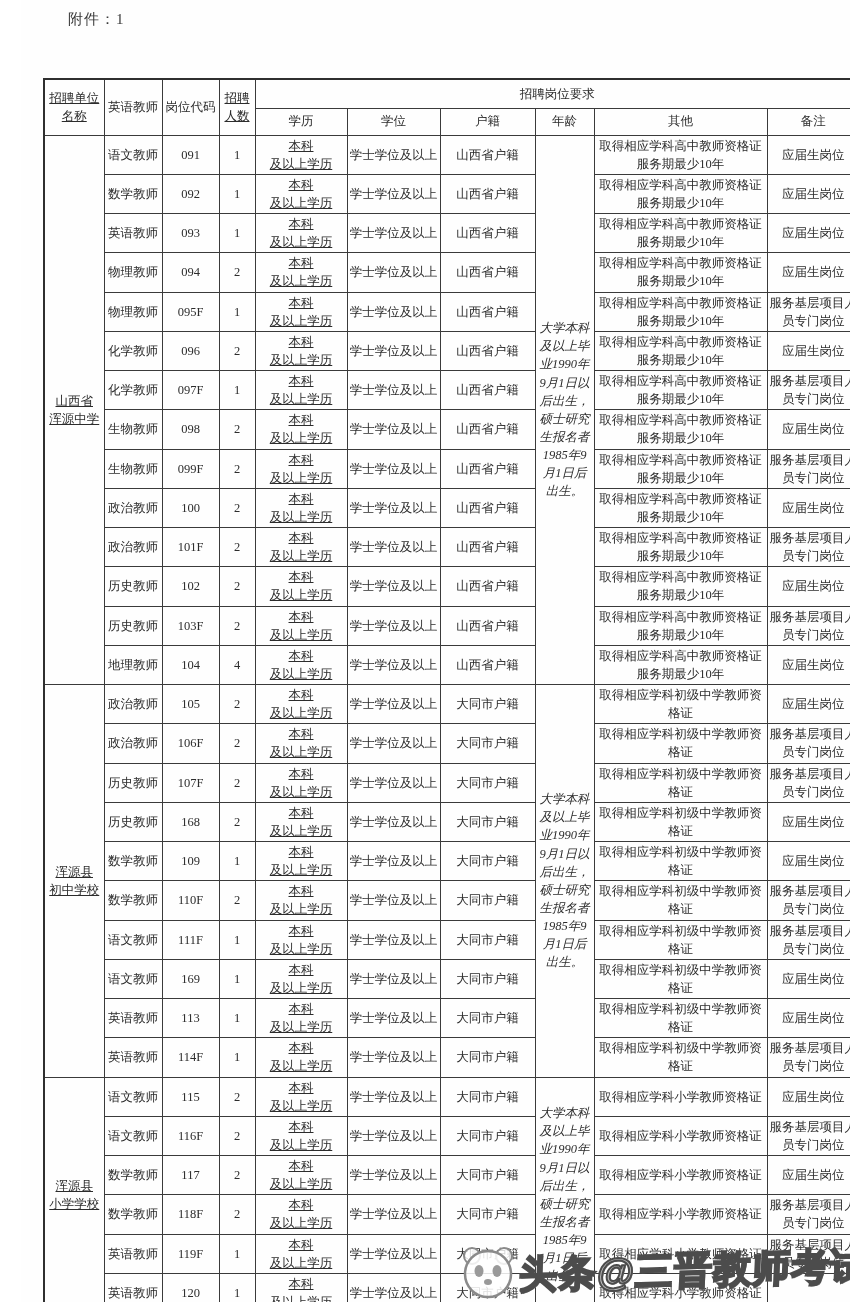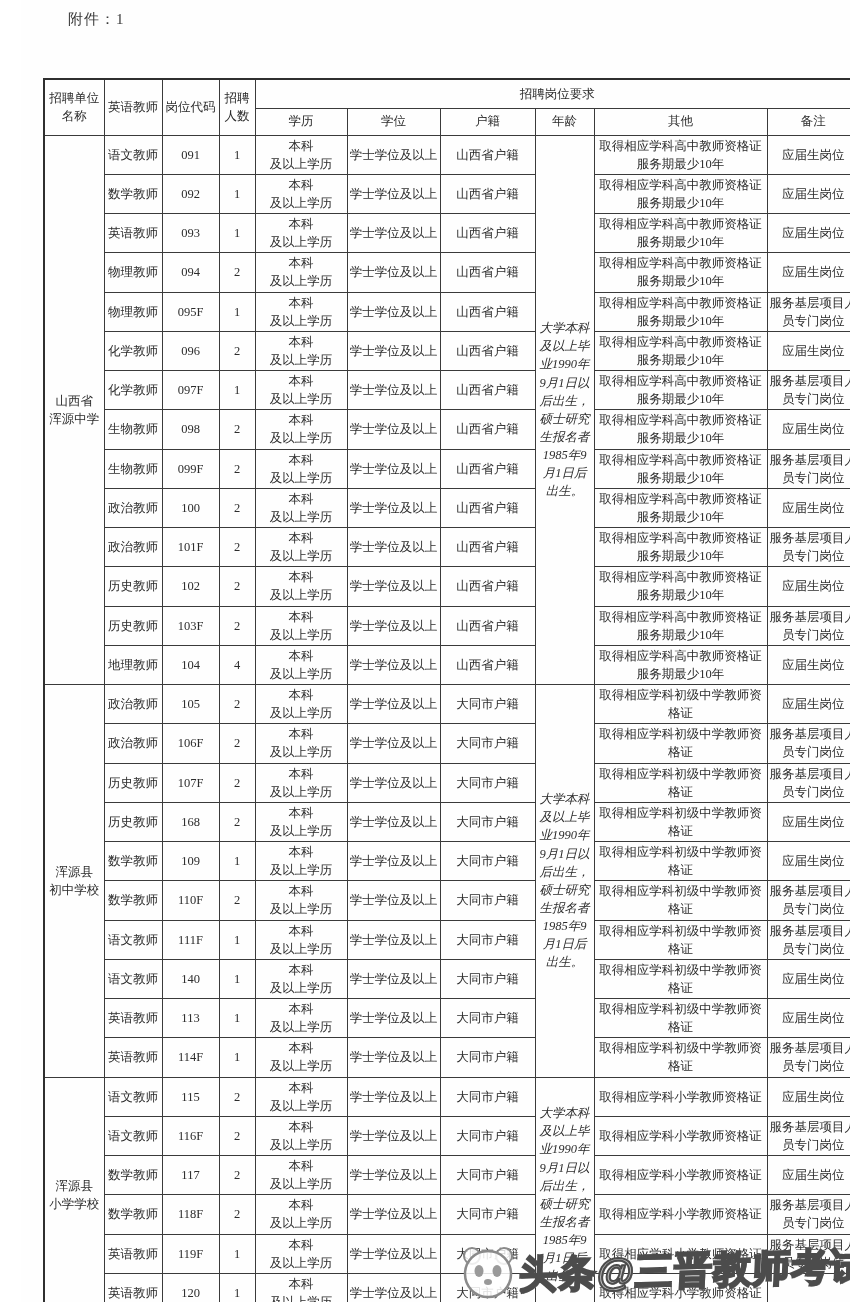--- a/index.html
+++ b/index.html
@@ -31,21 +31,21 @@
     border: 1px solid #3a3a3a;
     font-size: 12.5px; font-weight: normal;
     text-align: center; vertical-align: middle;
     padding: 1px 2px; color: #2c2c2c;
     line-height: 1.45;
     overflow: hidden;
   }
   table.jobs thead tr.h1 { height: 29px; }
   table.jobs thead tr.h2 { height: 27px; }
   table.jobs tbody tr { height: 38px; }
-  .pre { white-space: pre-line; }
+  .pre { white-space: pre-line; text-decoration: underline; }
   td.age-cell { font-size: 12px; line-height: 1.55; padding: 0 3px; font-style: italic; }
   td.other-cell { line-height: 1.6; padding: 0 6px; }
   td.bold-note { font-weight: bold; color: #141414; }
 
   .watermark {
     position: absolute; right: 2px; bottom: 2px;
     display: flex; align-items: center; gap: 2px;
     pointer-events: none;
   }
   .wm-text {
@@ -332,21 +332,21 @@
           <td>1</td>
           <td class="pre">本科
 及以上学历</td>
           <td>学士学位及以上</td>
           <td>大同市户籍</td>
           <td class="other-cell">取得相应学科初级中学教师资格证</td>
           <td class="bold-note">服务基层项目人员专门岗位</td>
         </tr>
         <tr>
           <td>语文教师</td>
-          <td>140</td>
+          <td>169</td>
           <td>1</td>
           <td class="pre">本科
 及以上学历</td>
           <td>学士学位及以上</td>
           <td>大同市户籍</td>
           <td class="other-cell">取得相应学科初级中学教师资格证</td>
           <td>应届生岗位</td>
         </tr>
         <tr>
           <td>英语教师</td>

